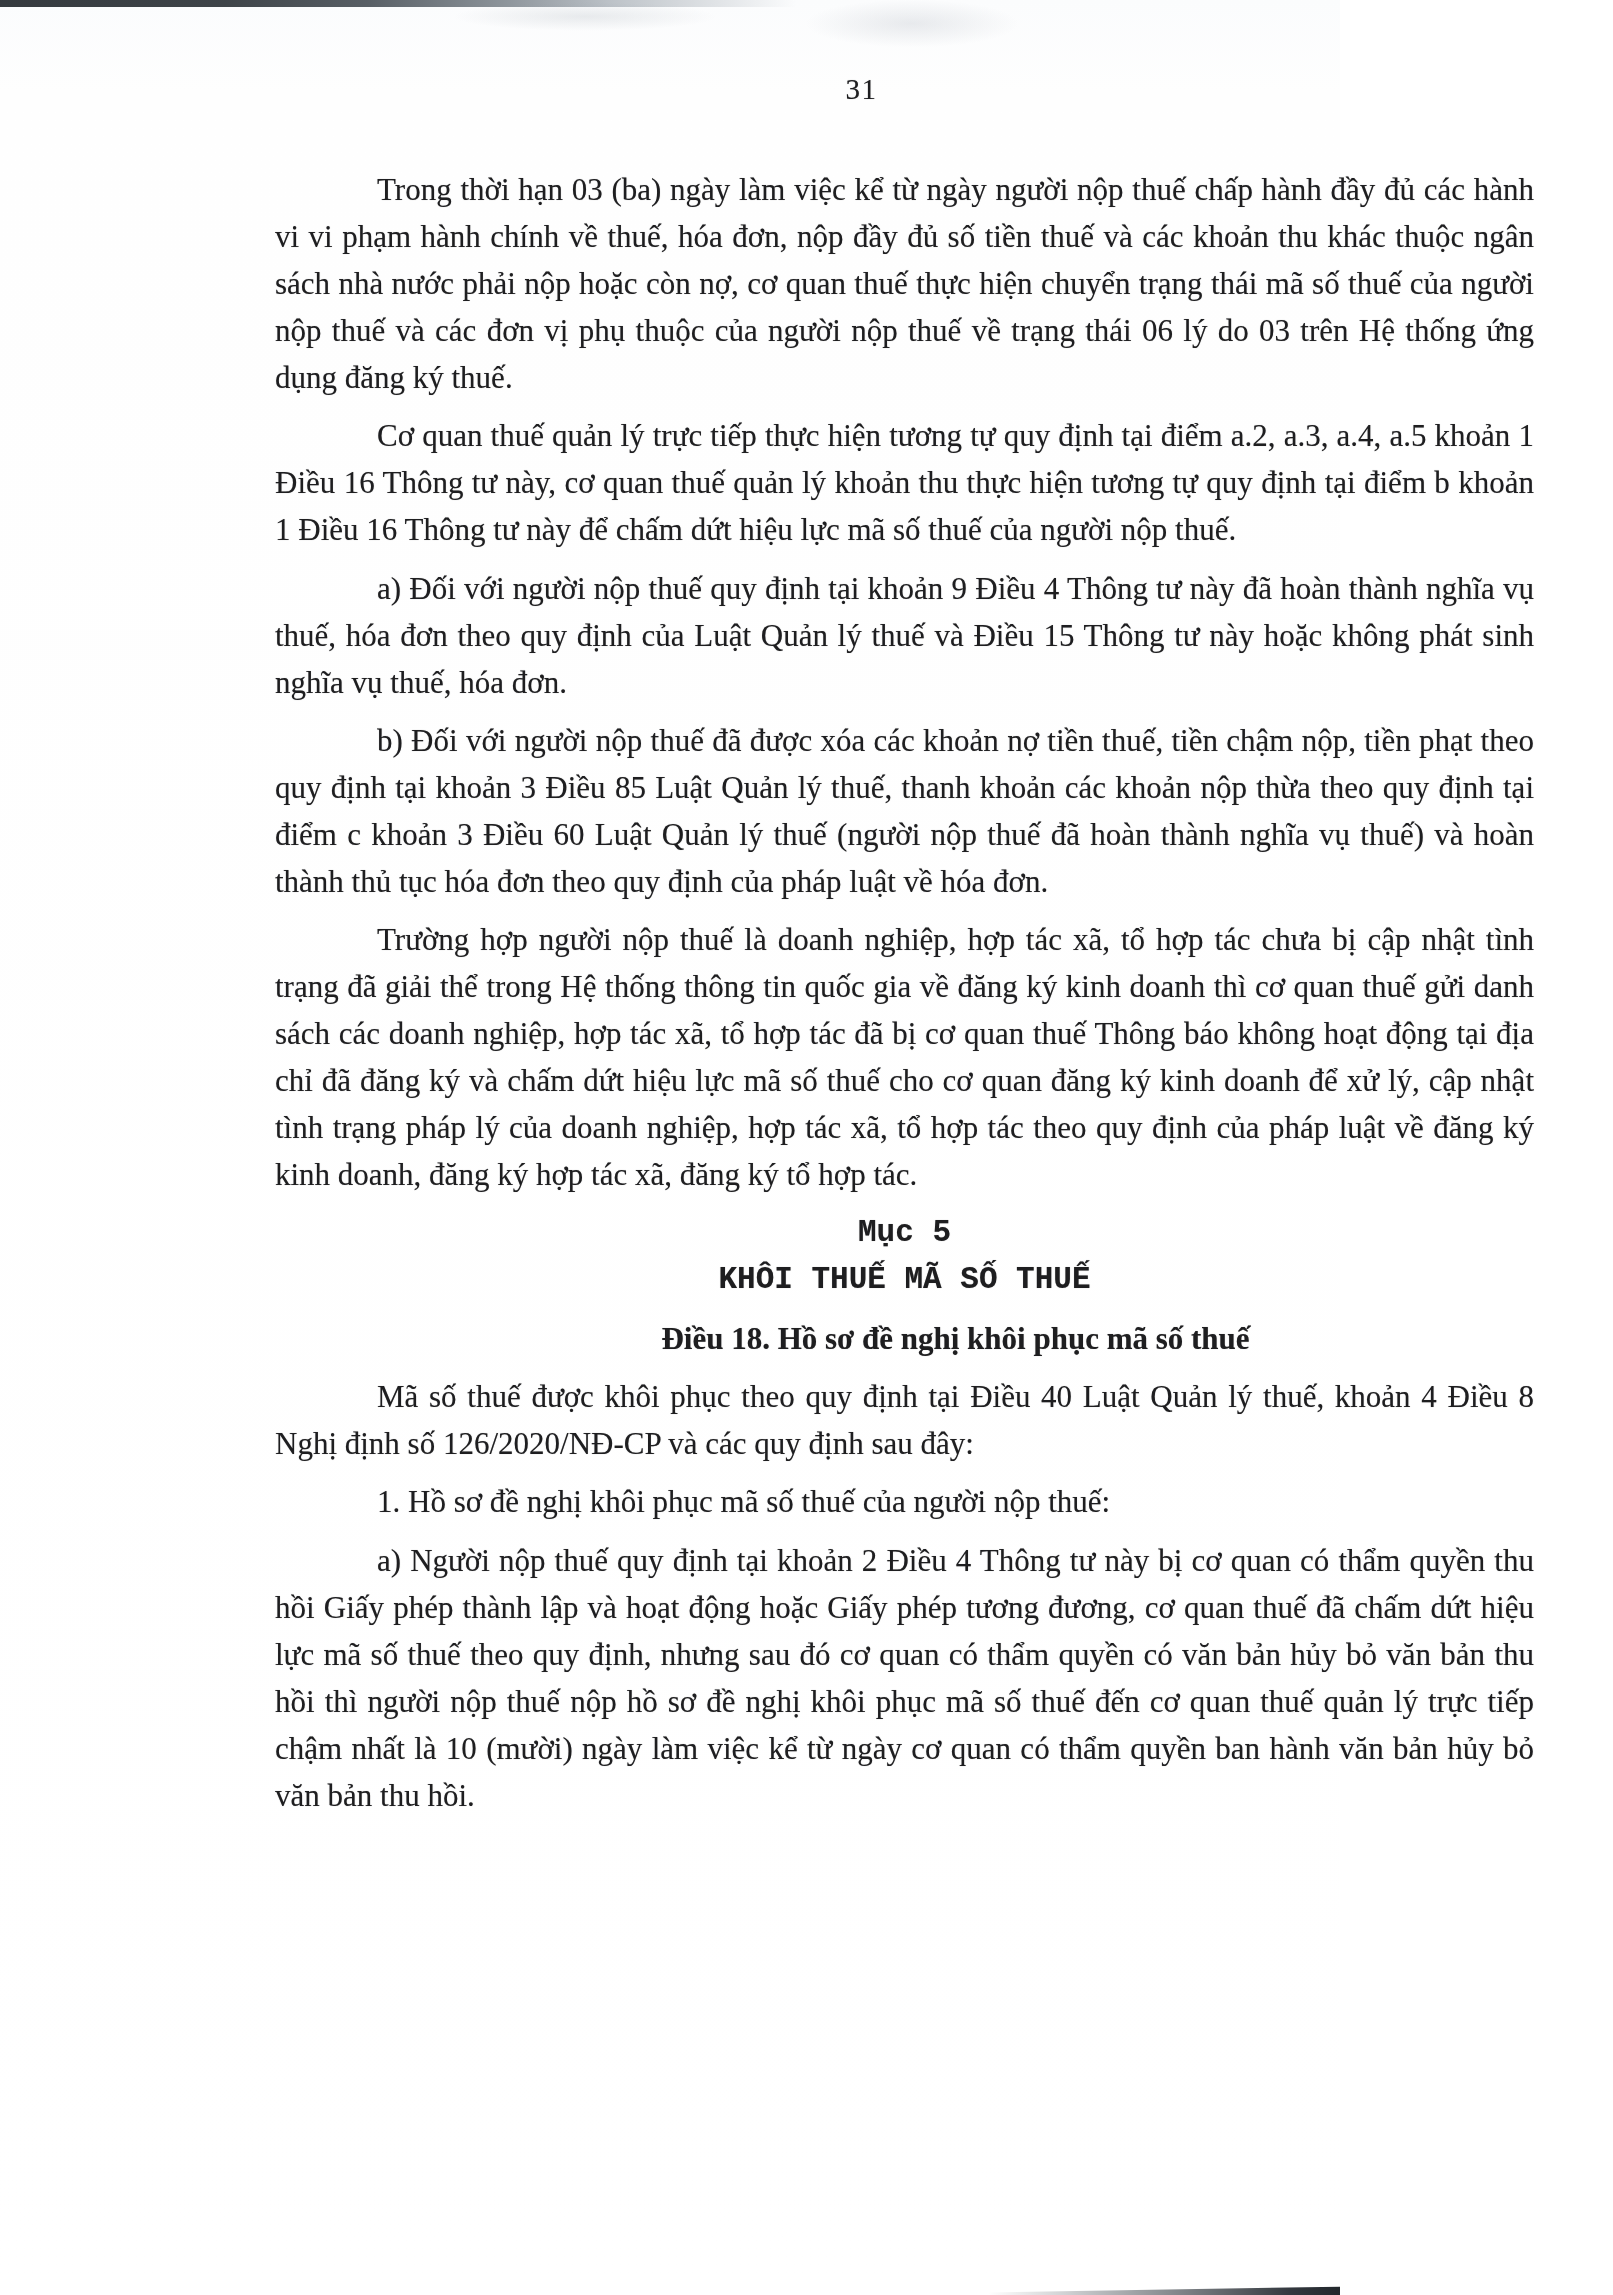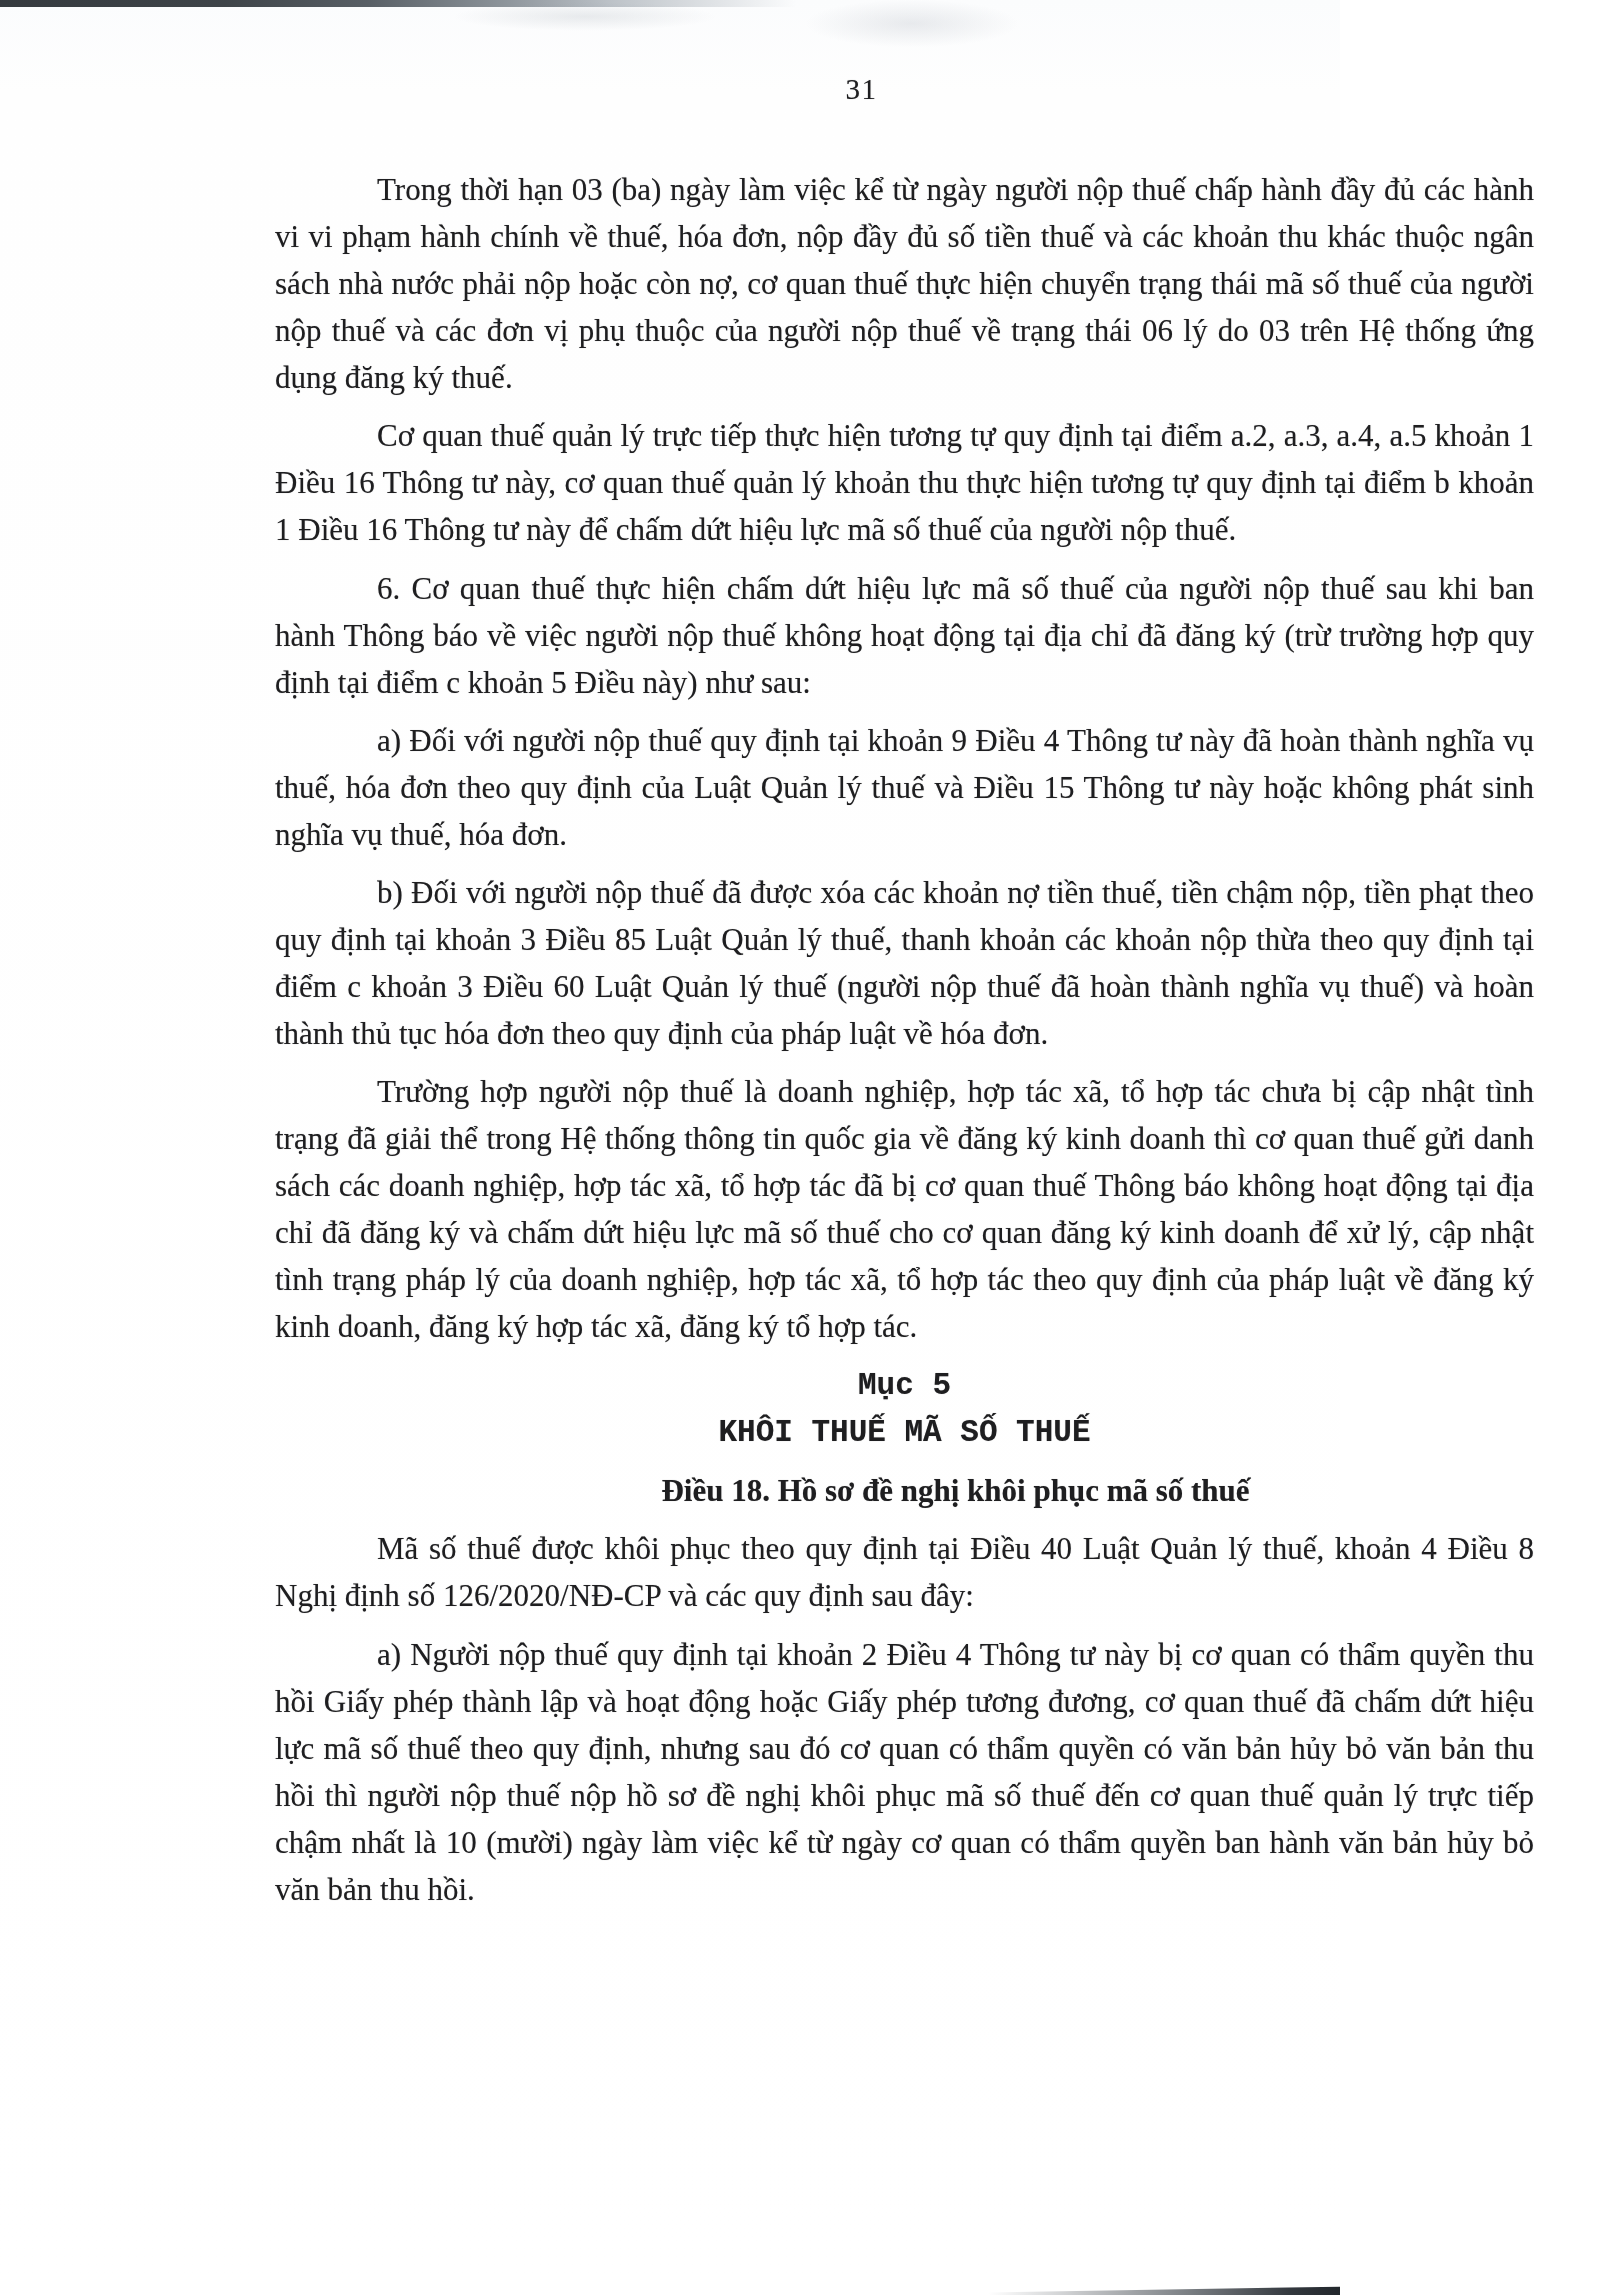--- a/index.html
+++ b/index.html
@@ -98,33 +98,33 @@
   <div class="scan-artifact-top"></div>
   <div class="scan-smudge-1"></div>
   <div class="scan-smudge-2"></div>
 
   <div class="page-number">31</div>
 
   <main class="text-block">
 
     <p>Trong thời hạn 03 (ba) ngày làm việc kể từ ngày người nộp thuế chấp hành đầy đủ các hành vi vi phạm hành chính về thuế, hóa đơn, nộp đầy đủ số tiền thuế và các khoản thu khác thuộc ngân sách nhà nước phải nộp hoặc còn nợ, cơ quan thuế thực hiện chuyển trạng thái mã số thuế của người nộp thuế và các đơn vị phụ thuộc của người nộp thuế về trạng thái 06 lý do 03 trên Hệ thống ứng dụng đăng ký thuế.</p>
     <p>Cơ quan thuế quản lý trực tiếp thực hiện tương tự quy định tại điểm a.2, a.3, a.4, a.5 khoản 1 Điều 16 Thông tư này, cơ quan thuế quản lý khoản thu thực hiện tương tự quy định tại điểm b khoản 1 Điều 16 Thông tư này để chấm dứt hiệu lực mã số thuế của người nộp thuế.</p>
-    <p>6. Cơ quan thuế thực hiện chấm dứt hiệu lực mã số thuế của người nộp thuế sau khi ban hành Thông báo về việc người nộp thuế không hoạt động tại địa chỉ đã đăng ký (trừ trường hợp quy định tại điểm c khoản 5 Điều này) như sau:</p>
     <p>a) Đối với người nộp thuế quy định tại khoản 9 Điều 4 Thông tư này đã hoàn thành nghĩa vụ thuế, hóa đơn theo quy định của Luật Quản lý thuế và Điều 15 Thông tư này hoặc không phát sinh nghĩa vụ thuế, hóa đơn.</p>
     <p>b) Đối với người nộp thuế đã được xóa các khoản nợ tiền thuế, tiền chậm nộp, tiền phạt theo quy định tại khoản 3 Điều 85 Luật Quản lý thuế, thanh khoản các khoản nộp thừa theo quy định tại điểm c khoản 3 Điều 60 Luật Quản lý thuế (người nộp thuế đã hoàn thành nghĩa vụ thuế) và hoàn thành thủ tục hóa đơn theo quy định của pháp luật về hóa đơn.</p>
     <p>Trường hợp người nộp thuế là doanh nghiệp, hợp tác xã, tổ hợp tác chưa bị cập nhật tình trạng đã giải thể trong Hệ thống thông tin quốc gia về đăng ký kinh doanh thì cơ quan thuế gửi danh sách các doanh nghiệp, hợp tác xã, tổ hợp tác đã bị cơ quan thuế Thông báo không hoạt động tại địa chỉ đã đăng ký và chấm dứt hiệu lực mã số thuế cho cơ quan đăng ký kinh doanh để xử lý, cập nhật tình trạng pháp lý của doanh nghiệp, hợp tác xã, tổ hợp tác theo quy định của pháp luật về đăng ký kinh doanh, đăng ký hợp tác xã, đăng ký tổ hợp tác.</p>
 
     <div class="section-heading">
       <p>Mục 5</p>
       <p>KHÔI THUẾ MÃ SỐ THUẾ</p>
     </div>
 
     <p class="article-heading">Điều 18. Hồ sơ đề nghị khôi phục mã số thuế</p>
 
     <p>Mã số thuế được khôi phục theo quy định tại Điều 40 Luật Quản lý thuế, khoản 4 Điều 8 Nghị định số 126/2020/NĐ-CP và các quy định sau đây:</p>
+    <p>1. Hồ sơ đề nghị khôi phục mã số thuế của người nộp thuế:</p>
     <p>a) Người nộp thuế quy định tại khoản 2 Điều 4 Thông tư này bị cơ quan có thẩm quyền thu hồi Giấy phép thành lập và hoạt động hoặc Giấy phép tương đương, cơ quan thuế đã chấm dứt hiệu lực mã số thuế theo quy định, nhưng sau đó cơ quan có thẩm quyền có văn bản hủy bỏ văn bản thu hồi thì người nộp thuế nộp hồ sơ đề nghị khôi phục mã số thuế đến cơ quan thuế quản lý trực tiếp chậm nhất là 10 (mười) ngày làm việc kể từ ngày cơ quan có thẩm quyền ban hành văn bản hủy bỏ văn bản thu hồi.</p>
 
   </main>
 
   <div class="scan-artifact-bottom"></div>
 
 </div>
 
 
 </body></html>

